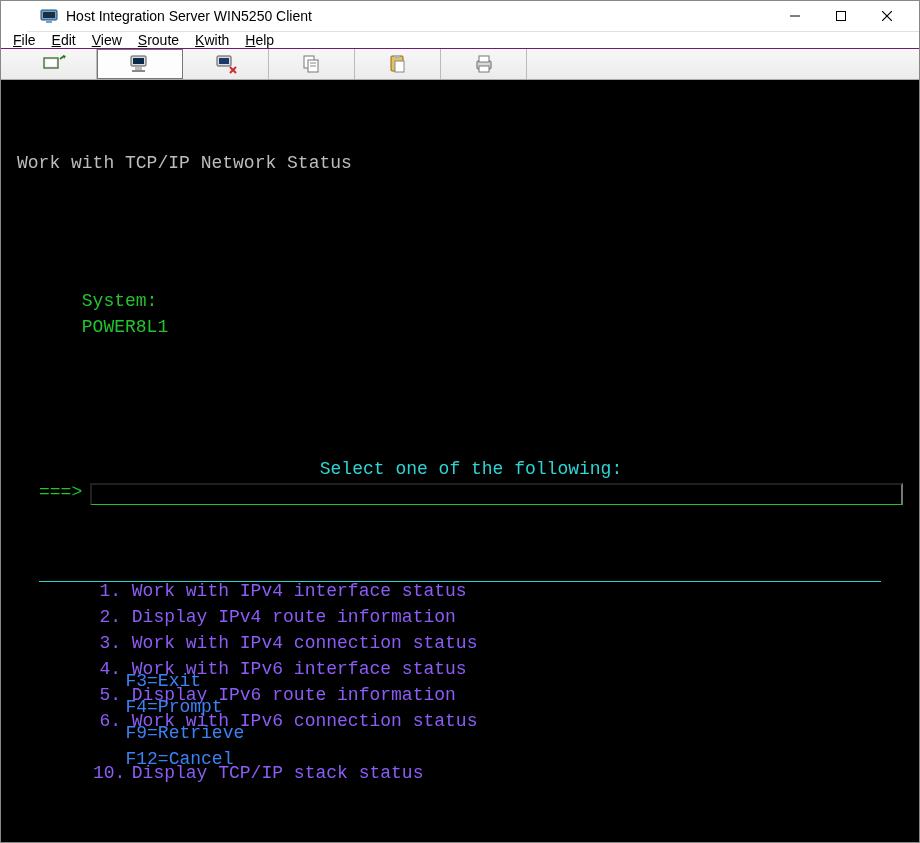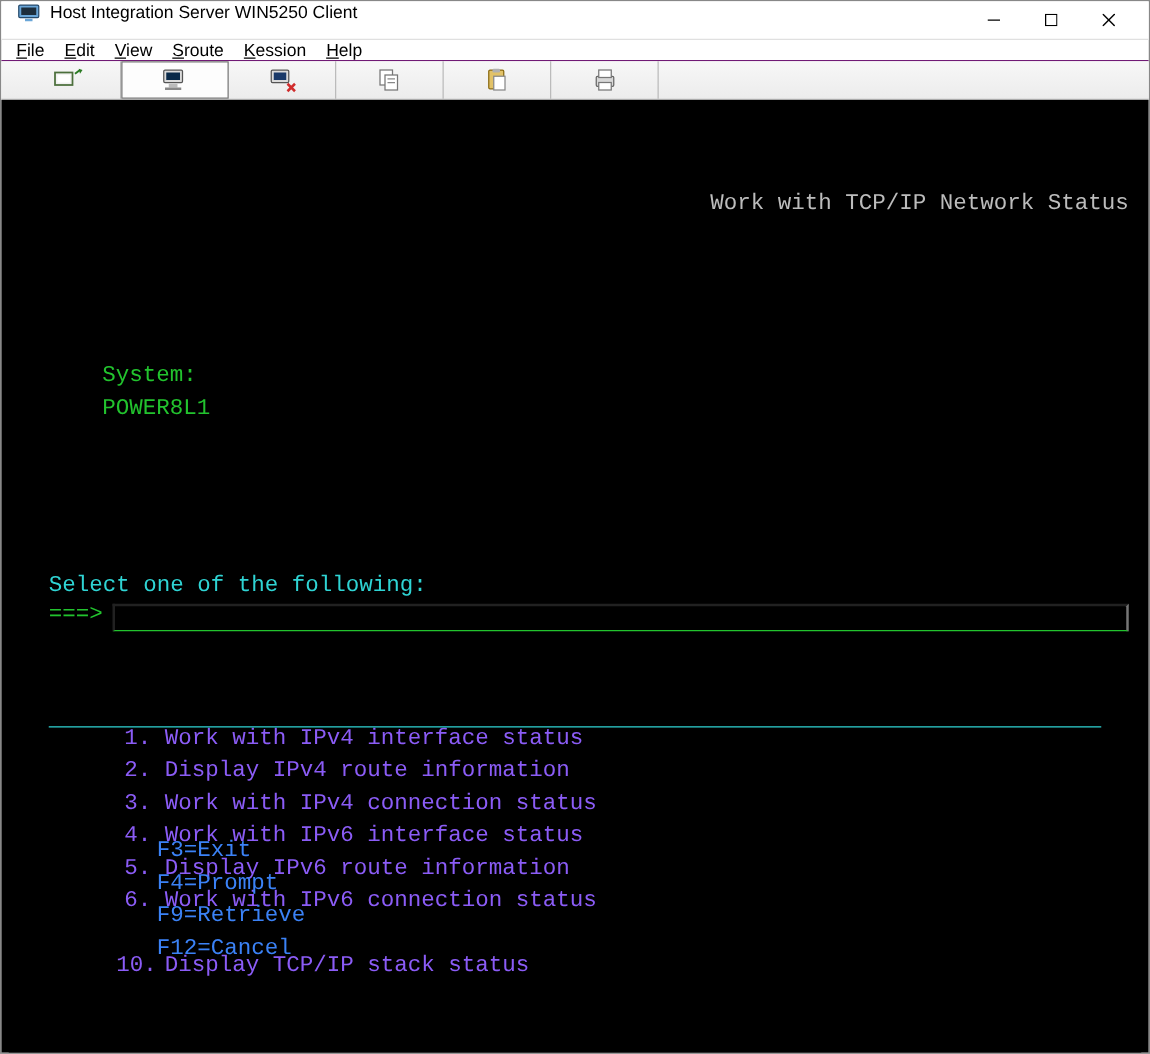--- a/index.html
+++ b/index.html
@@ -11,23 +11,24 @@
       height: 843px;
       display: flex;
       flex-direction: column;
       border: 1px solid #888;
     }
     
     .titlebar {
       height: 32px;
       background: #fff;
       display: flex;
-      align-items: flex-start;
+      align-items: center;
       padding: 0 9px;
       border-bottom: 1px solid #e0e0e0;
+      margin-left: 26px;
     }
     .titlebar .app-icon {
       width: 18px; height: 18px;
       margin: 0 8px 0 4px;
       display:flex; align-items:center; justify-content:center;
     }
     .titlebar .title {
       flex: 1;
       font-size: 14px;
       color: #000;
@@ -89,28 +90,28 @@
       font-family: "Consolas", "Courier New", monospace;
       font-size: 18px;
       line-height: 26px;
       color: #ccc;
       white-space: pre;
       position: relative;
       padding: 8px 10px;
     }
     .term-gray  { color: #bcbcbc; }
 
-    .term-title-row { text-align: right; margin-top: 4px; }
+    .term-title-row { text-align: left; margin-top: 4px; }
     .term-sysrow {
       margin-top: 8px;
     }
     .term-sysrow .syslabel { color:#22c32e; margin-right: 28px; }
     .term-sysrow .sysname  { color:#22c32e; margin-right: 8px; }
 
-    .term-select { color:#2fd4d4; margin-top: 12px; padding-left: 22px; }
+    .term-select { color:#2fd4d4; margin-top: 12px; padding-left: 22px; text-align: center; }
     .options { margin-top: 18px; padding-left: 76px; }
     .options .opt { color:#8b5cf6; }
     .options .opt .num { display:inline-block; width: 28px; text-align:right; }
 
     .cmd-section {
       position:absolute;
       bottom: 48px;
       left: 10px; right: 10px;
     }
     .cmd-label { color:#22c32e; padding-left: 22px; }
@@ -171,21 +172,21 @@
         </svg>
     </div>
   </div>
 </div>
 
 <div class="menubar">
   <span class="mitem"><span class="ul">F</span><span>ile</span></span>
   <span class="mitem"><span class="ul">E</span><span>dit</span></span>
   <span class="mitem"><span class="ul">V</span><span>iew</span></span>
   <span class="mitem"><span class="ul">S</span><span>route</span></span>
-  <span class="mitem"><span class="ul">K</span><span>ession</span></span>
+  <span class="mitem"><span class="ul">K</span><span>with</span></span>
   <span class="mitem"><span class="ul">H</span><span>elp</span></span>
 </div>
 
 <div class="toolbar">
   <div class="tbtn">
     <svg viewBox="0 0 26 22">
         <rect x="3" y="5" width="14" height="10" fill="none" stroke="#4c6f3c" stroke-width="1.4"></rect>
         <rect x="5" y="7" width="10" height="6" fill="#fff"></rect>
         <polyline points="19,6 23,3" stroke="#2a7a22" stroke-width="1.6" fill="none"></polyline>
         <polygon points="22,2 25,3 23,6" fill="#2a7a22"></polygon>

